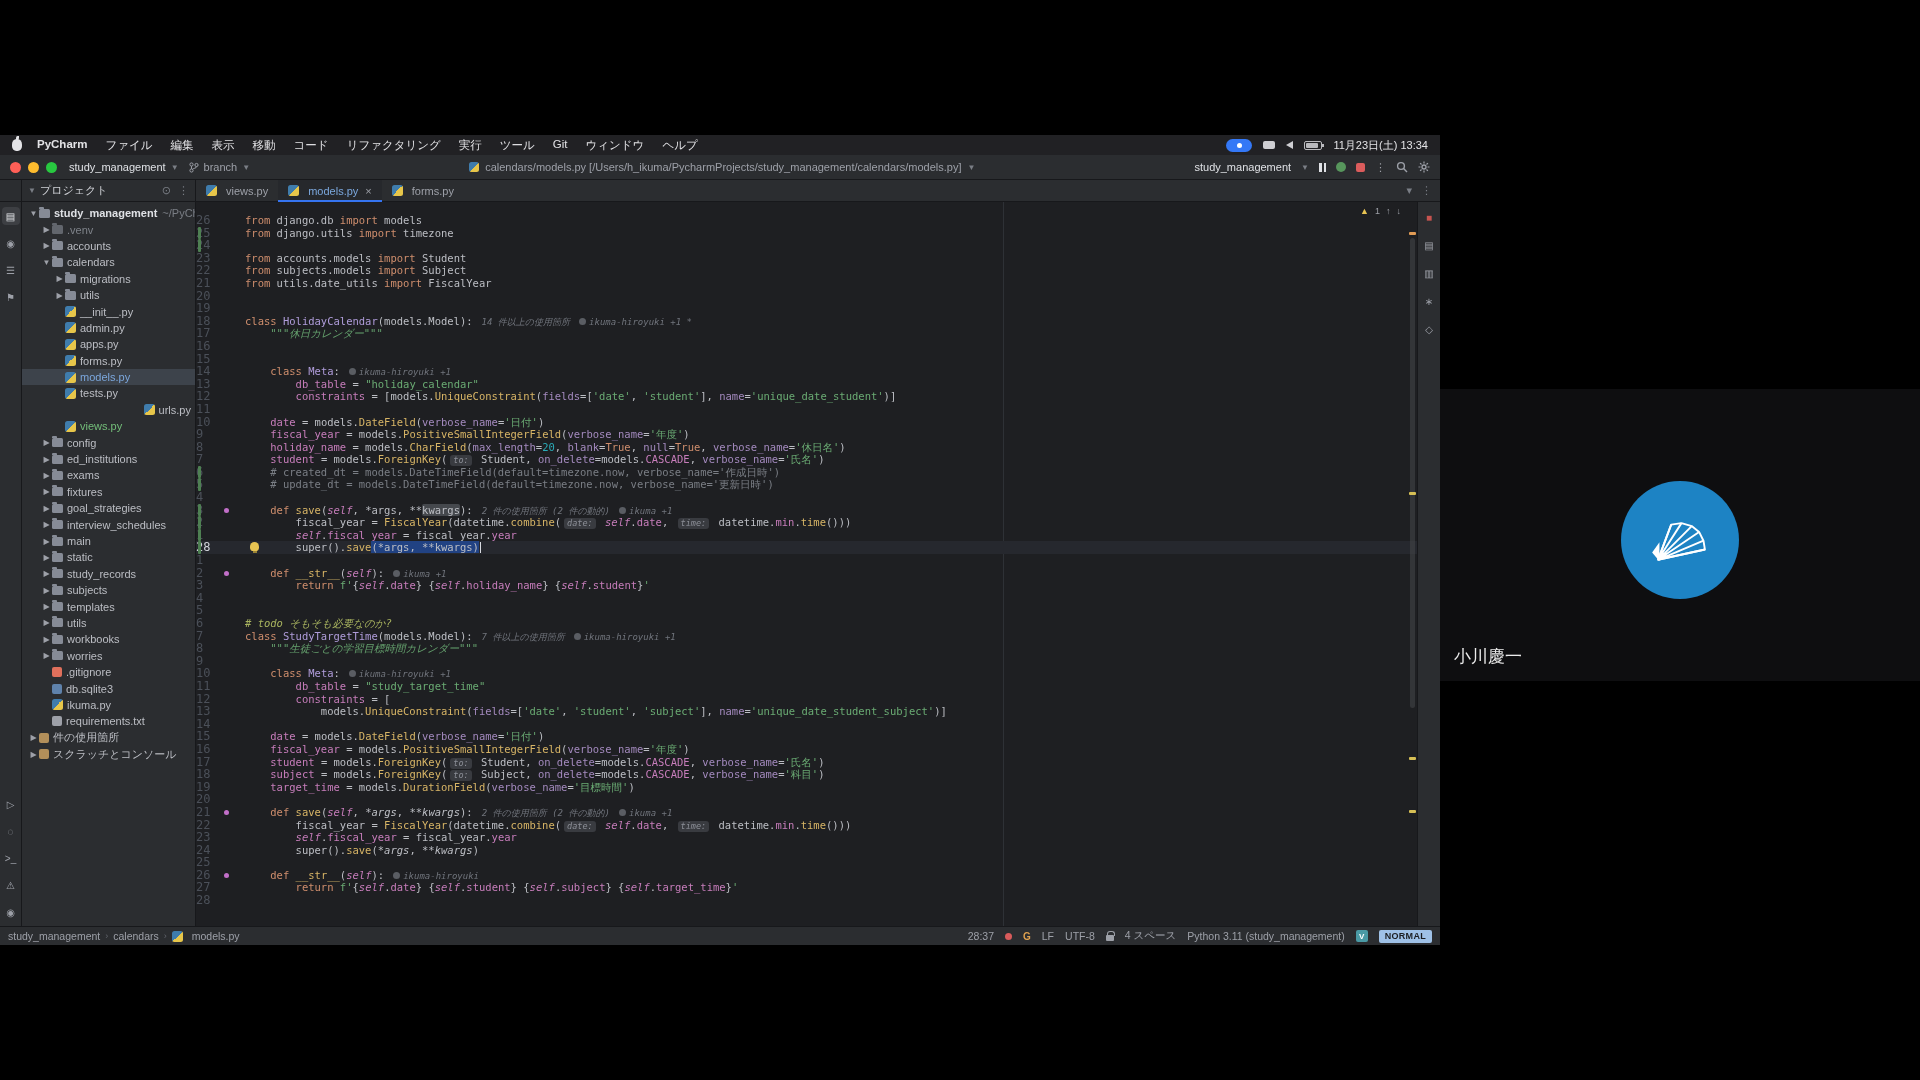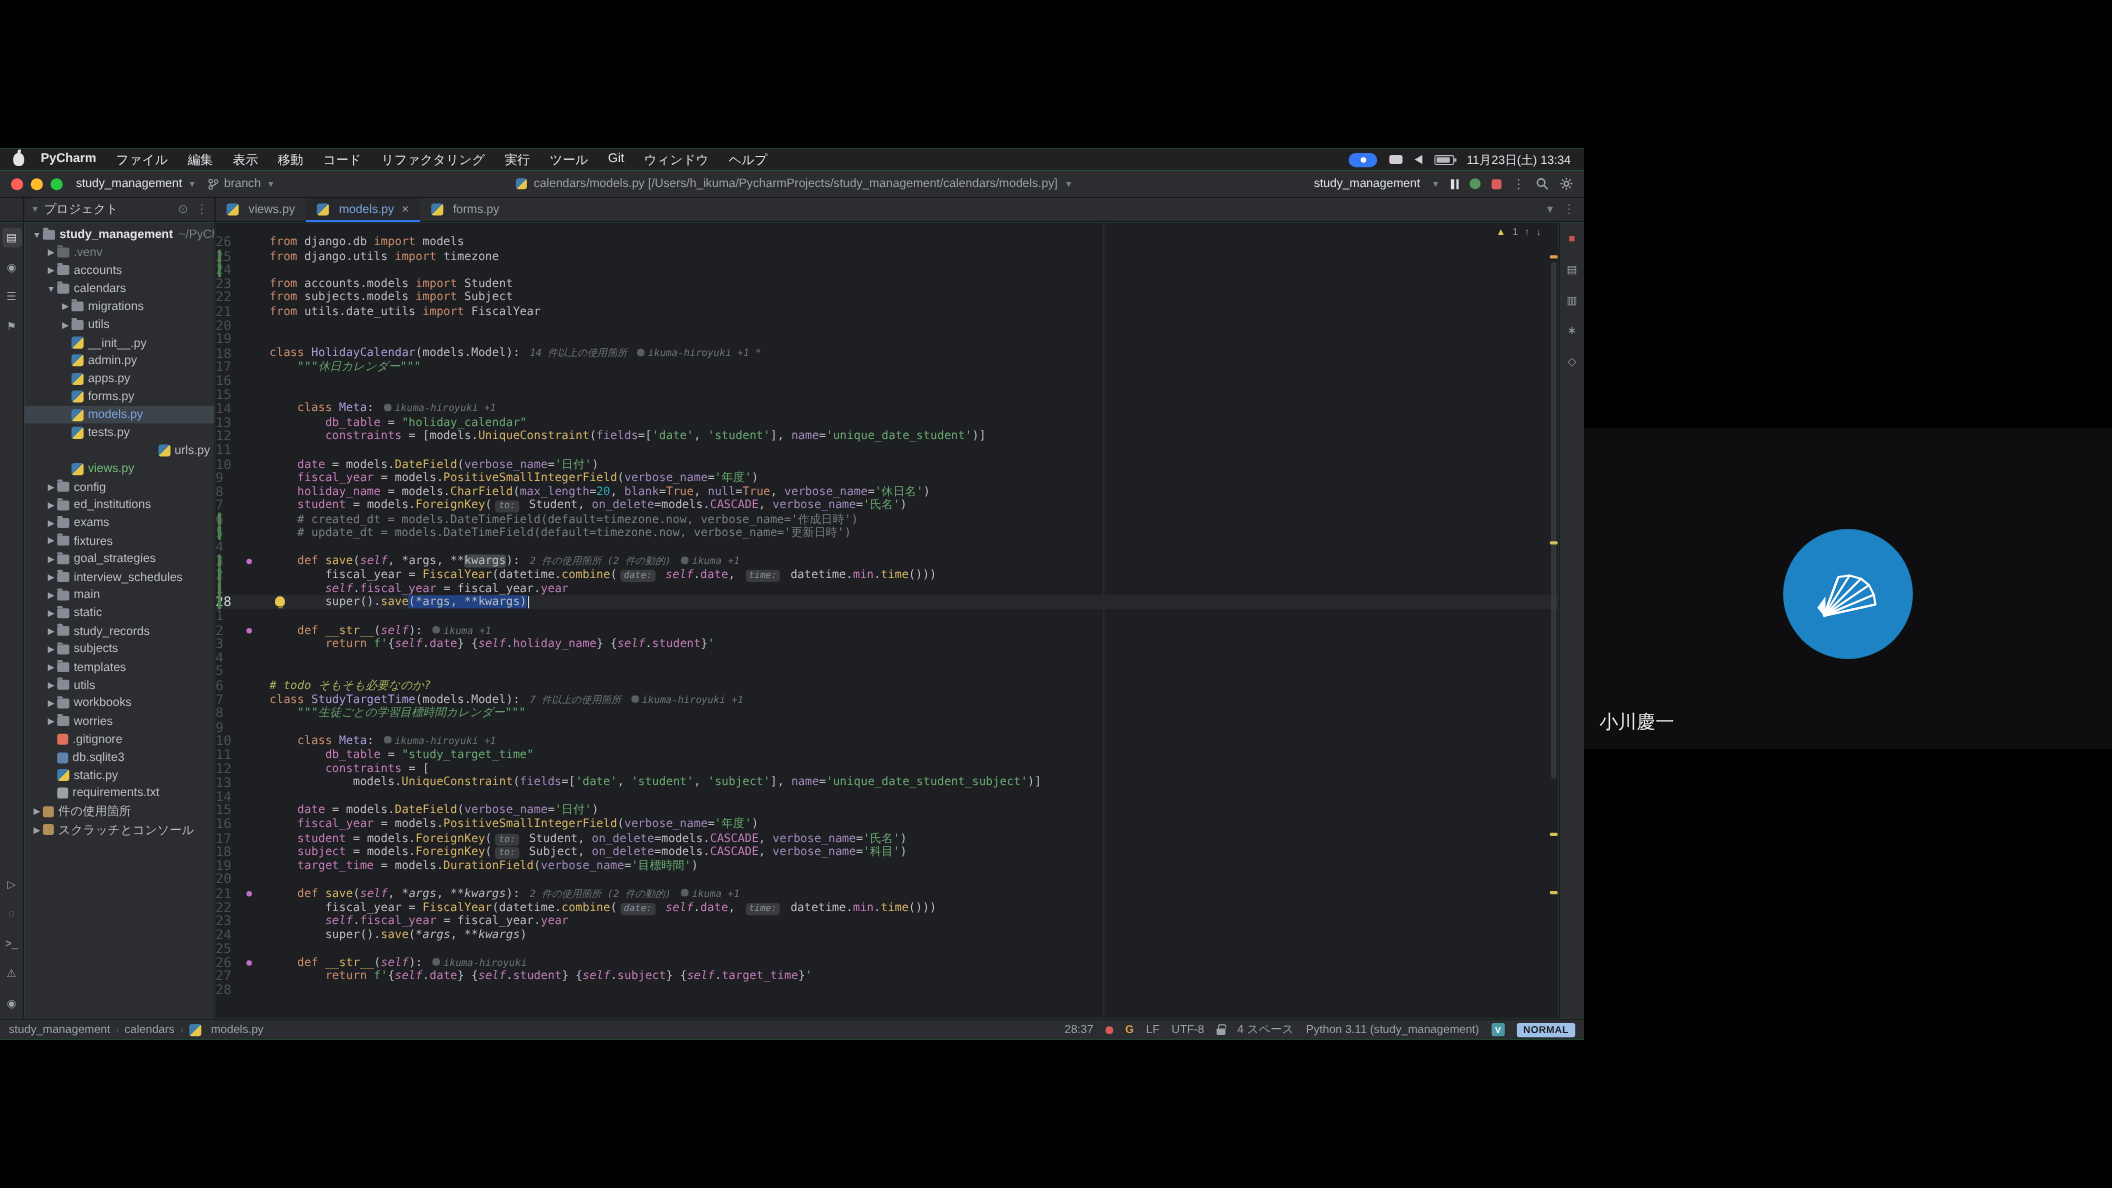--- a/index.html
+++ b/index.html
@@ -457,21 +457,21 @@
             <span class="tname">.gitignore</span>
           </div>
           <div class="trow" style="padding-left: 19px;">
             <span class="tchev"></span>
             <span class="ticon ic-db"></span>
             <span class="tname">db.sqlite3</span>
           </div>
           <div class="trow" style="padding-left: 19px;">
             <span class="tchev"></span>
             <span class="ticon ic-py"></span>
-            <span class="tname">static.py</span>
+            <span class="tname">ikuma.py</span>
           </div>
           <div class="trow" style="padding-left: 19px;">
             <span class="tchev"></span>
             <span class="ticon ic-txt"></span>
             <span class="tname">requirements.txt</span>
           </div>
           <div class="trow" style="padding-left: 6px;">
             <span class="tchev">▶</span>
             <span class="ticon ic-book"></span>
             <span class="tname">件の使用箇所</span>

